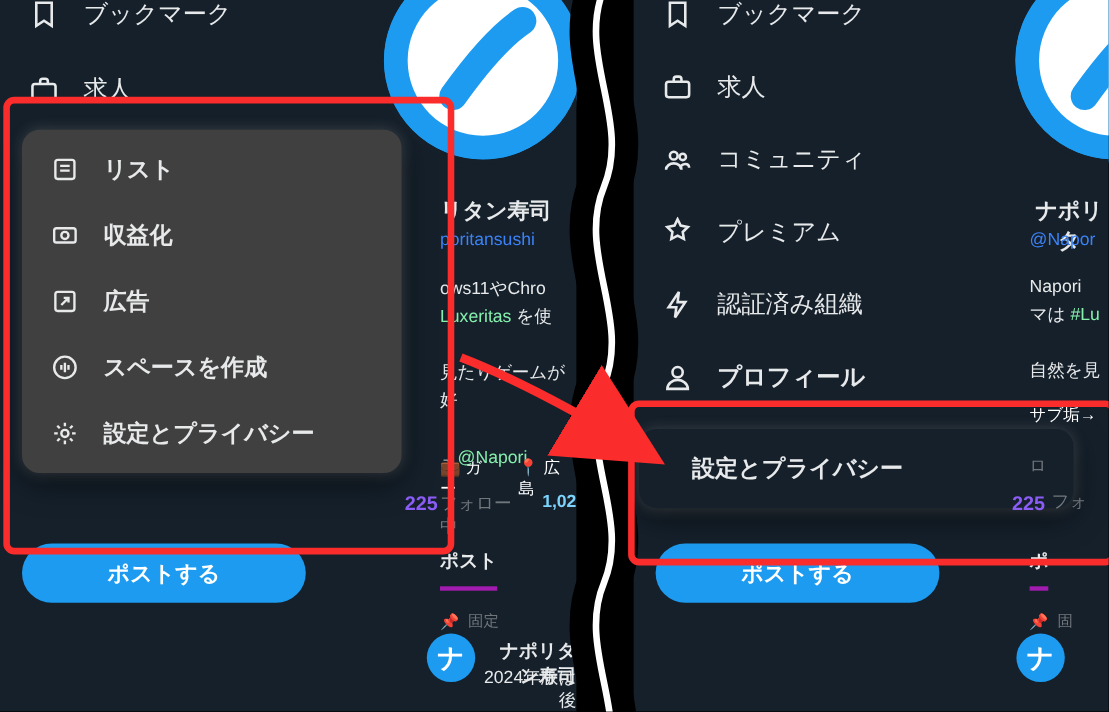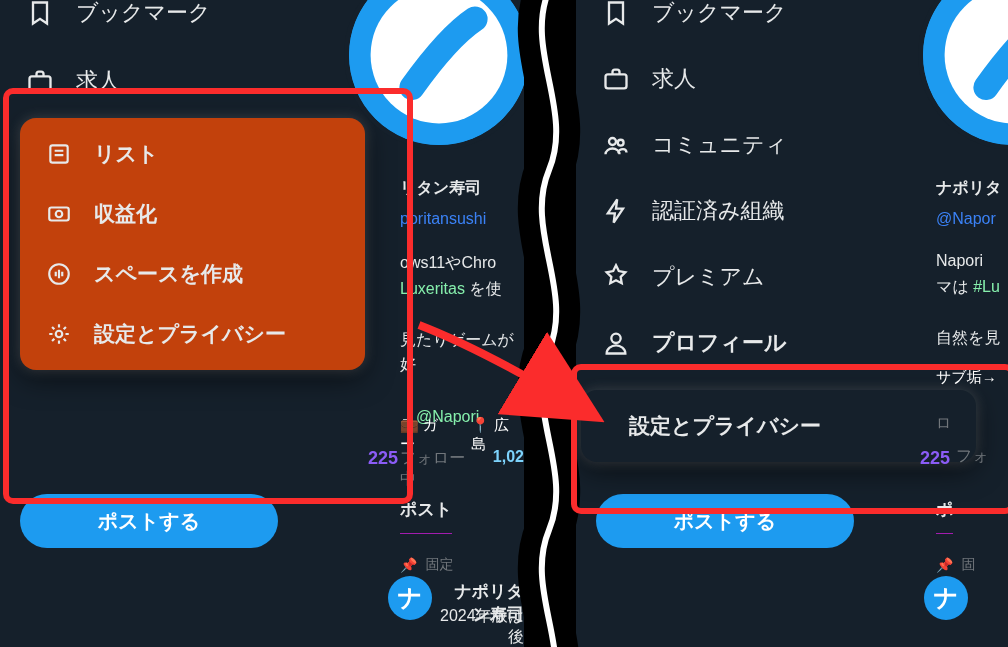--- a/index.html
+++ b/index.html
@@ -10,35 +10,35 @@
   .sidebar{position:absolute;left:0;top:0;width:298px;height:100%;}
   .sidebar.right{width:298px;}
   .nav-item{display:flex;align-items:center;gap:22px;padding:10px 26px;font-size:22px;color:#e7e9ea;cursor:pointer;}
   .nav-item .ico{width:28px;height:28px;display:flex;align-items:center;justify-content:center;flex:none;}
   .nav-item svg{stroke:#e7e9ea;fill:none;stroke-width:2;}
   .post-btn{margin:14px 20px 0 20px;height:54px;border-radius:999px;background:#1d9bf0;color:#fff;font-size:20px;font-weight:700;display:flex;align-items:center;justify-content:center;cursor:pointer;}
 
   .profile{position:absolute;left:300px;top:0;right:0;height:100%;}
   .avatar{position:absolute;right:-10px;top:-40px;width:180px;height:180px;border-radius:50%;border:5px solid #15202b;background:#1d9bf0;overflow:hidden;}
   .avatar svg{width:100%;height:100%;}
-  .pf-name{position:absolute;left:100px;top:178px;font-size:16px;font-weight:800;}
+  .pf-name{position:absolute;left:100px;top:178px;font-size:20px;font-weight:800;text-align:center;}
   .pf-handle{position:absolute;left:100px;top:210px;font-size:16px;color:#3b82f6;}
   .pf-bio{position:absolute;left:100px;top:250px;right:0;font-size:16px;line-height:1.6;}
   .pf-bio .lk{color:#86efac;}
   .pf-loc{position:absolute;left:100px;top:416px;font-size:15px;color:#ffffff;display:flex;gap:18px;}
   .pf-stats{position:absolute;left:100px;top:448px;font-size:16px;color:#71767b;display:flex;gap:12px;}
   .pf-stats b{color:#7dd3fc;font-weight:700;}
-  .tab{position:absolute;left:100px;top:498px;font-size:17px;font-weight:700;color:#e7e9ea;padding-bottom:12px;border-bottom:1px solid #a21caf;}
+  .tab{position:absolute;left:100px;top:498px;font-size:17px;font-weight:700;color:#e7e9ea;padding-bottom:12px;border-bottom:4px solid #a21caf;}
   .pin{position:absolute;left:100px;top:556px;font-size:14px;color:#71767b;display:flex;gap:8px;align-items:center;}
   .mini-av{position:absolute;left:88px;top:576px;width:44px;height:44px;border-radius:50%;background:#1d9bf0;display:flex;align-items:center;justify-content:center;color:#fff;font-size:24px;font-weight:900;}
   .tw-line1{position:absolute;left:140px;top:580px;font-size:17px;font-weight:700;text-align:right;}
   .tw-line2{position:absolute;left:140px;top:606px;font-size:16px;text-align:right;}
 
   
-  .menu{position:absolute;left:20px;top:118px;width:345px;background:#c2410c;border-radius:16px;box-shadow:0 0 14px rgba(255,255,255,.18),0 8px 28px rgba(0,0,0,.6);padding:6px 0;}
+  .menu{position:absolute;left:20px;top:118px;width:345px;background:#404040;border-radius:16px;box-shadow:0 0 14px rgba(255,255,255,.18),0 8px 28px rgba(0,0,0,.6);padding:6px 0;}
   .menu .mi{display:flex;align-items:center;gap:22px;padding:16px 26px;font-size:21px;font-weight:700;cursor:pointer;}
   .menu .mi .ico{width:26px;height:26px;flex:none;display:flex;align-items:center;justify-content:center;}
   .menu .mi svg{stroke:#e7e9ea;fill:none;stroke-width:2;}
 
   
   .menu2{position:absolute;left:5px;top:390px;width:395px;background:#15202b;border-radius:16px;box-shadow:0 0 14px rgba(255,255,255,.18),0 8px 28px rgba(0,0,0,.6);}
   .menu2 .mi{display:flex;align-items:center;gap:22px;padding:22px 26px;font-size:21px;font-weight:700;cursor:pointer;}
 
   
   .redbox{position:absolute;border:6px solid #fb2c2c;border-radius:10px;pointer-events:none;}
@@ -112,20 +112,29 @@
             <svg viewBox="0 0 24 24">
               <rect x="3" y="6" width="18" height="12" rx="2"></rect>
               <circle cx="12" cy="12" r="3"></circle>
             </svg>
           </span>
         <span>収益化</span>
       </div>
       <div class="mi">
         <span class="ico">
             <svg viewBox="0 0 24 24">
+              <rect x="4" y="4" width="16" height="16" rx="2"></rect>
+              <path d="M9 15l6-6M11 9h4v4"></path>
+            </svg>
+          </span>
+        <span>広告</span>
+      </div>
+      <div class="mi">
+        <span class="ico">
+            <svg viewBox="0 0 24 24">
               <circle cx="12" cy="12" r="9"></circle>
               <path d="M9 10v4M12 8v8M15 10v4"></path>
             </svg>
           </span>
         <span>スペースを作成</span>
       </div>
       <div class="mi">
         <span class="ico">
             <svg viewBox="0 0 24 24">
               <circle cx="12" cy="12" r="3"></circle>
@@ -198,32 +207,32 @@
               <circle cx="9" cy="9" r="3"></circle>
               <circle cx="16" cy="10" r="2.5"></circle>
               <path d="M3 20c0-3 3-5 6-5s6 2 6 5M14 19c0-2 2-3.5 4-3.5s3 1 3 3"></path>
             </svg>
           </span>
         <span>コミュニティ</span>
       </div>
       <div class="nav-item" style="margin-top:16px">
         <span class="ico">
             <svg viewBox="0 0 24 24">
+              <path d="M12 2l2.4 4.9L20 8l-4 3.9.9 5.4L12 14.8 7.1 17.3 8 11.9 4 8l5.6-1.1z"></path>
+            </svg>
+          </span>
+        <span>プレミアム</span>
+      </div>
+      <div class="nav-item" style="margin-top:16px">
+        <span class="ico">
+            <svg viewBox="0 0 24 24">
               <path d="M13 2L5 14h6l-1 8 8-12h-6z"></path>
             </svg>
           </span>
         <span>認証済み組織</span>
-      </div>
-      <div class="nav-item" style="margin-top:16px">
-        <span class="ico">
-            <svg viewBox="0 0 24 24">
-              <path d="M12 2l2.4 4.9L20 8l-4 3.9.9 5.4L12 14.8 7.1 17.3 8 11.9 4 8l5.6-1.1z"></path>
-            </svg>
-          </span>
-        <span>プレミアム</span>
       </div>
       <div class="nav-item" style="margin-top:16px;font-weight:800">
         <span class="ico">
             <svg viewBox="0 0 24 24" fill="#e7e9ea" stroke="none">
               <circle cx="12" cy="8" r="4"></circle>
               <path d="M4 21c0-4 4-7 8-7s8 3 8 7z"></path>
             </svg>
           </span>
         <span>プロフィール</span>
       </div>

